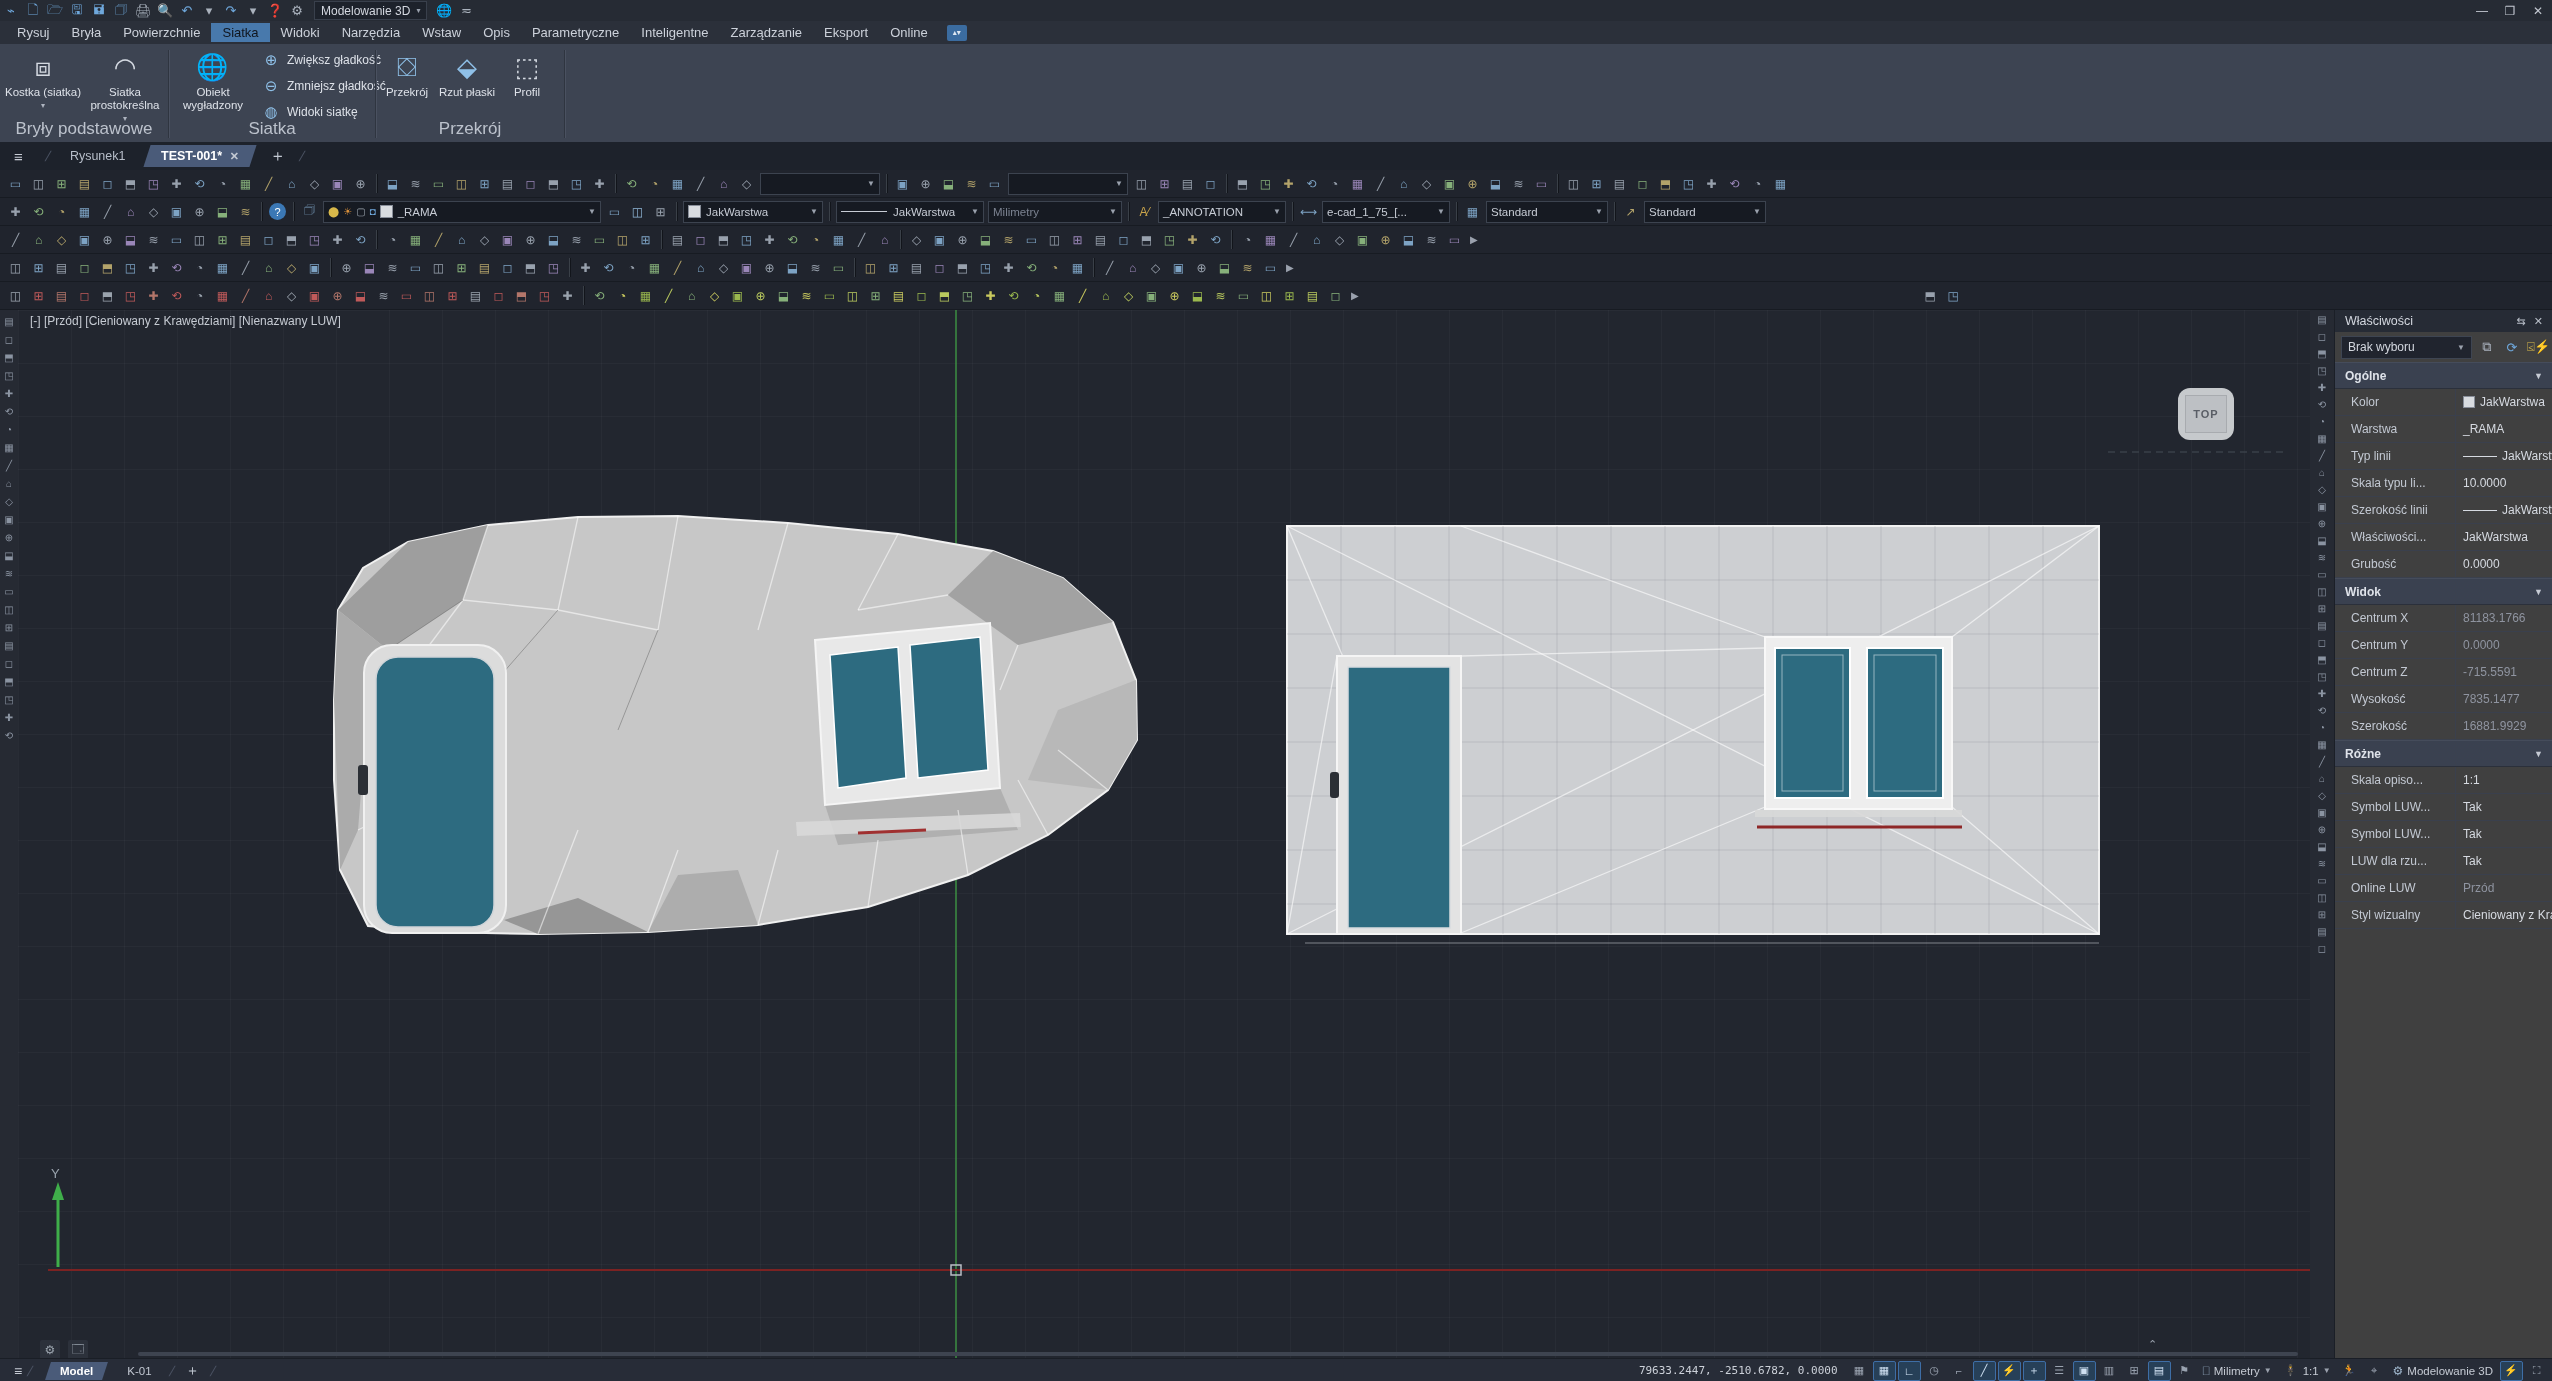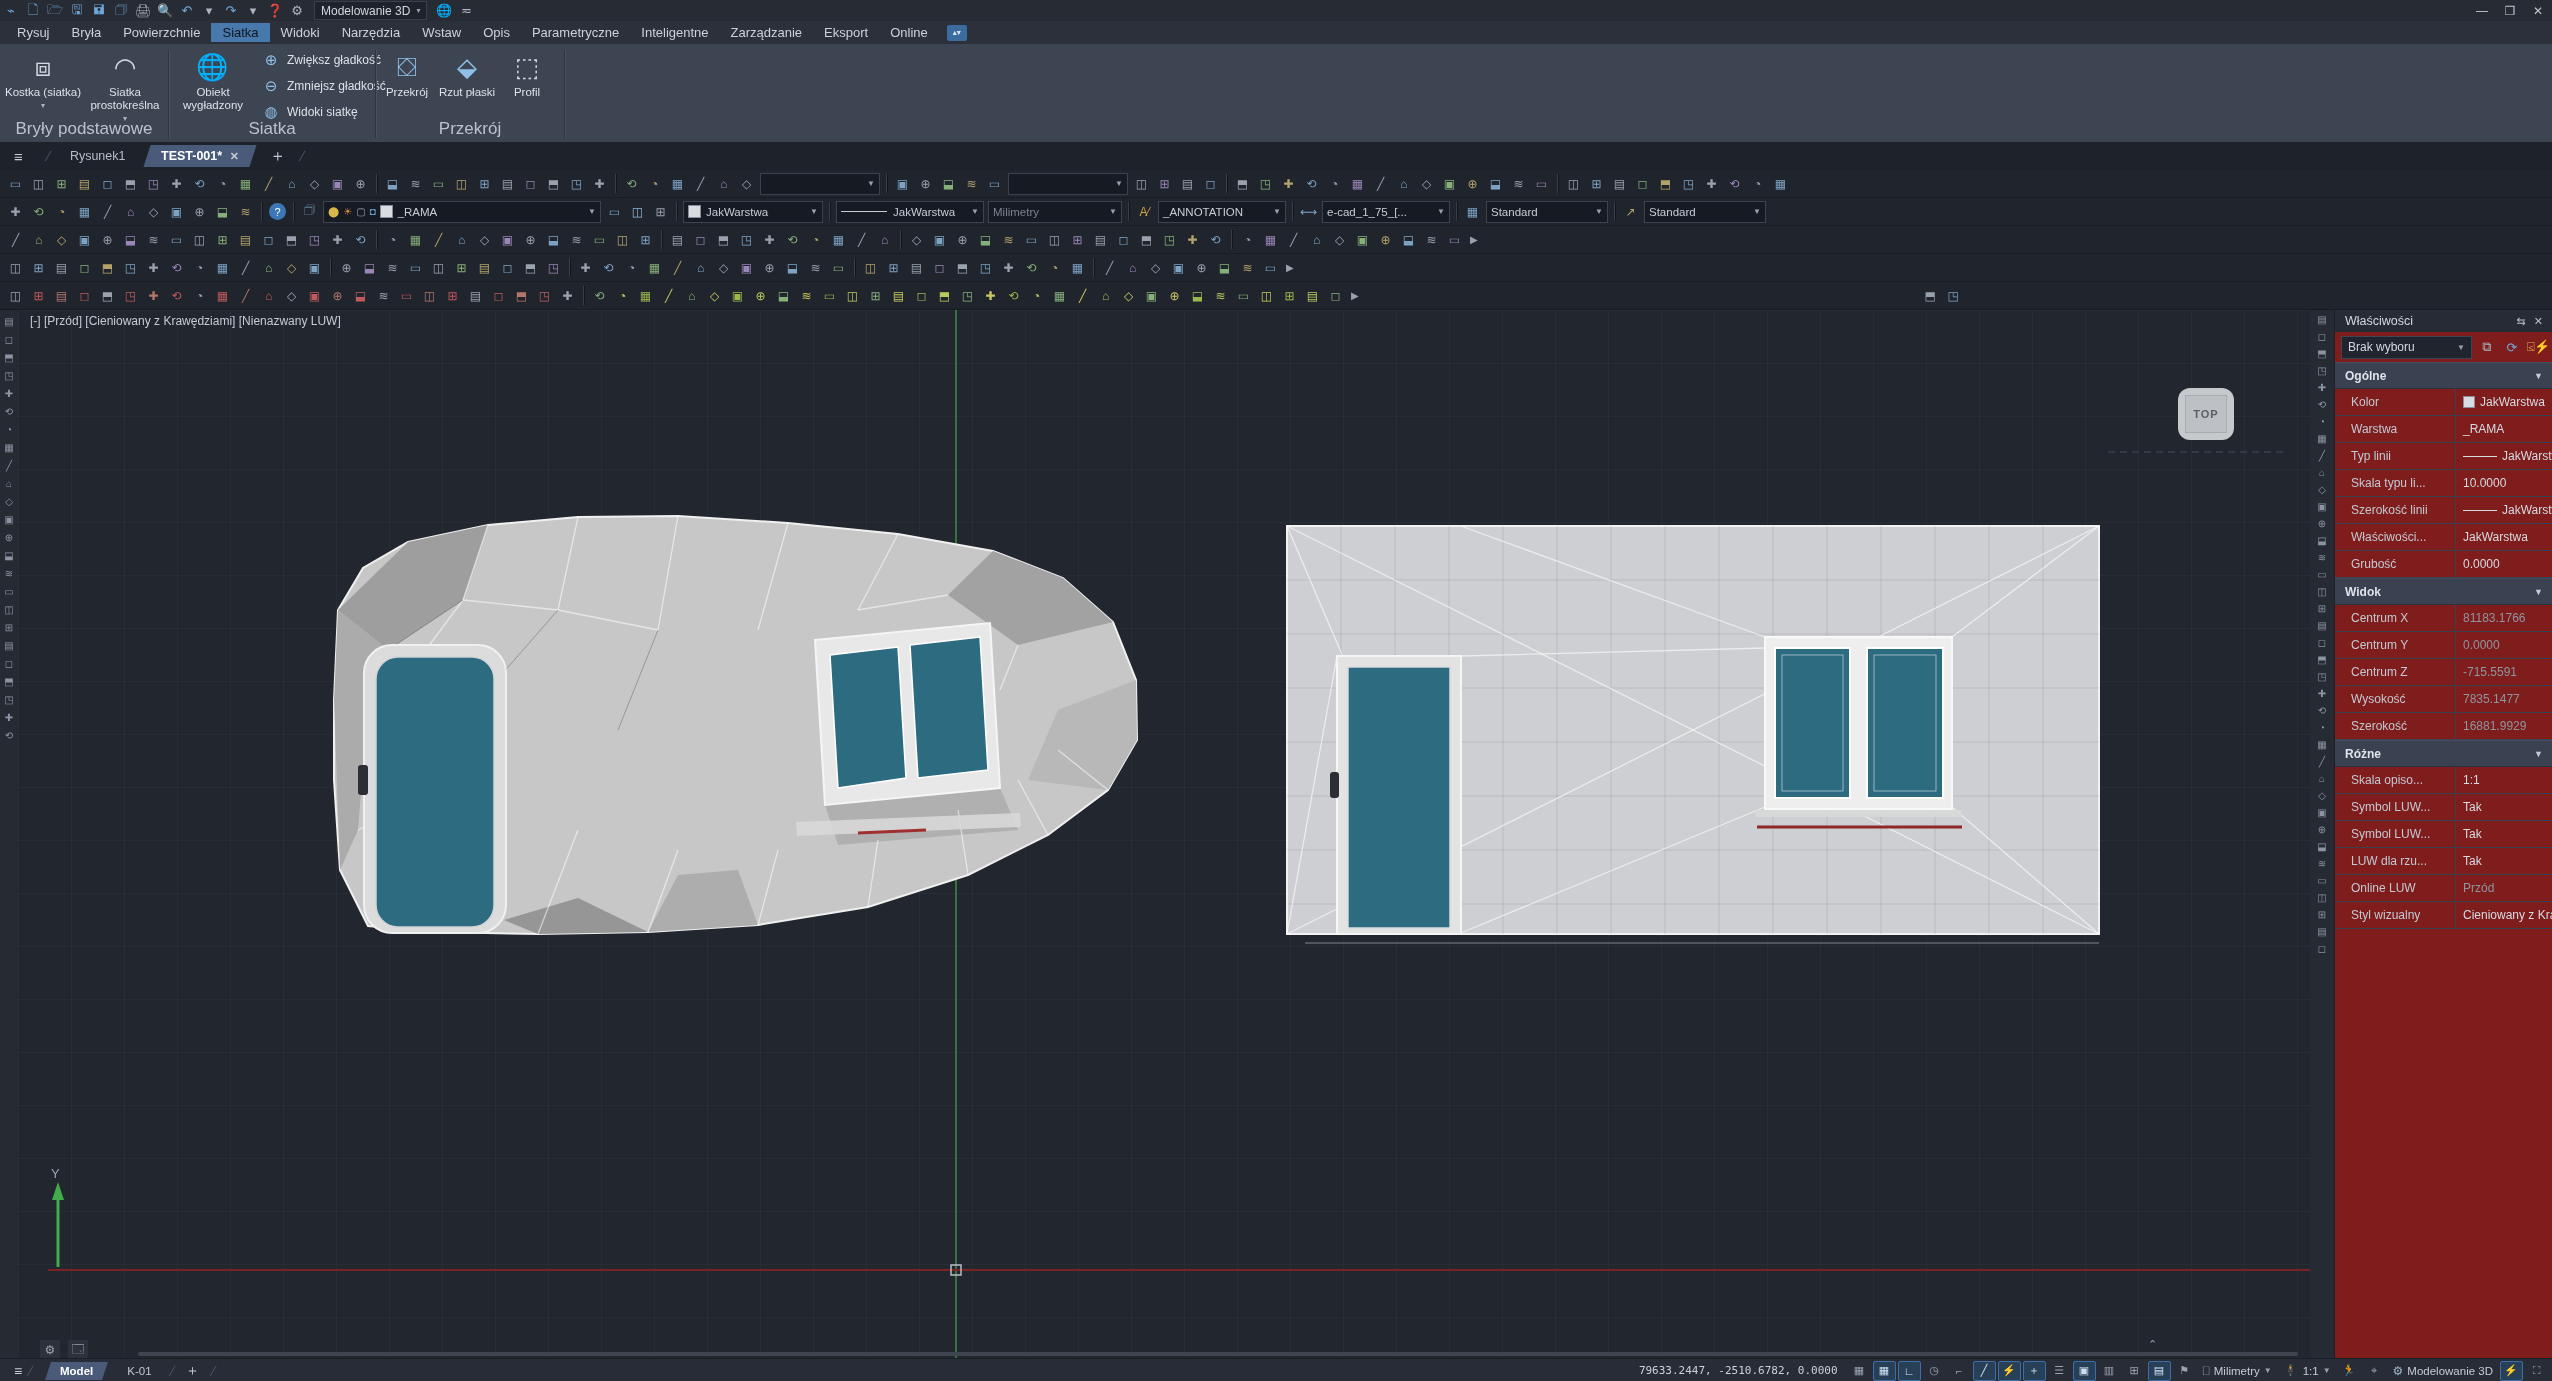--- a/index.html
+++ b/index.html
@@ -87,21 +87,21 @@
                    font-size:11px;font-weight:bold;color:#5a5e66;letter-spacing:1px;}
   #cmd-overlay{position:absolute;left:46px;top:978px;font-family:"DejaVu Sans Mono",monospace;
                font-size:13.5px;color:#ced2d9;}
   #cmd-overlay .cline{background:rgba(62,68,80,0.85);padding:1px 6px;margin-bottom:3px;width:fit-content;white-space:pre;}
   #cmd-icons{position:absolute;left:22px;top:1030px;display:flex;gap:8px;}
   #cmd-icons .ci{width:20px;height:20px;display:flex;align-items:center;justify-content:center;
                  background:#2c313b;color:#9aa3ad;font-size:12px;border-radius:2px;}
   #vp-caret{position:absolute;left:2130px;top:1028px;color:#9aa1ad;font-size:11px;}
   #vp-scroll{position:absolute;left:120px;top:1042px;width:2160px;height:4px;background:#3e4450;border-radius:2px;}
   
-  #panel{position:absolute;left:2334px;top:0;width:218px;height:1048px;background:#7f1d1d;
+  #panel{position:absolute;left:2334px;top:0;width:218px;height:1048px;background:#404040;
          border-left:1px solid #1b1f27;font-size:12px;}
   #panel-title{height:22px;background:#262b35;display:flex;align-items:center;padding:0 10px;
                color:#d3d7df;font-size:12.5px;}
   #panel-title .pt-icons{margin-left:auto;display:flex;gap:8px;color:#b9bfc9;font-size:11px;}
   #panel-selector{height:30px;display:flex;align-items:center;padding:0 6px;gap:5px;}
   #sel-combo{flex:1;height:21px;background:#20242e;border:1px solid #3e4552;display:flex;
              align-items:center;padding:0 6px;color:#d3d7df;}
   #sel-combo .caret{margin-left:auto;font-size:8px;color:#9aa1ad;}
   .sel-ic{width:20px;text-align:center;font-size:13px;color:#a9b1bd;}
   .sel-ic.blue{color:#6fa8dc;}

